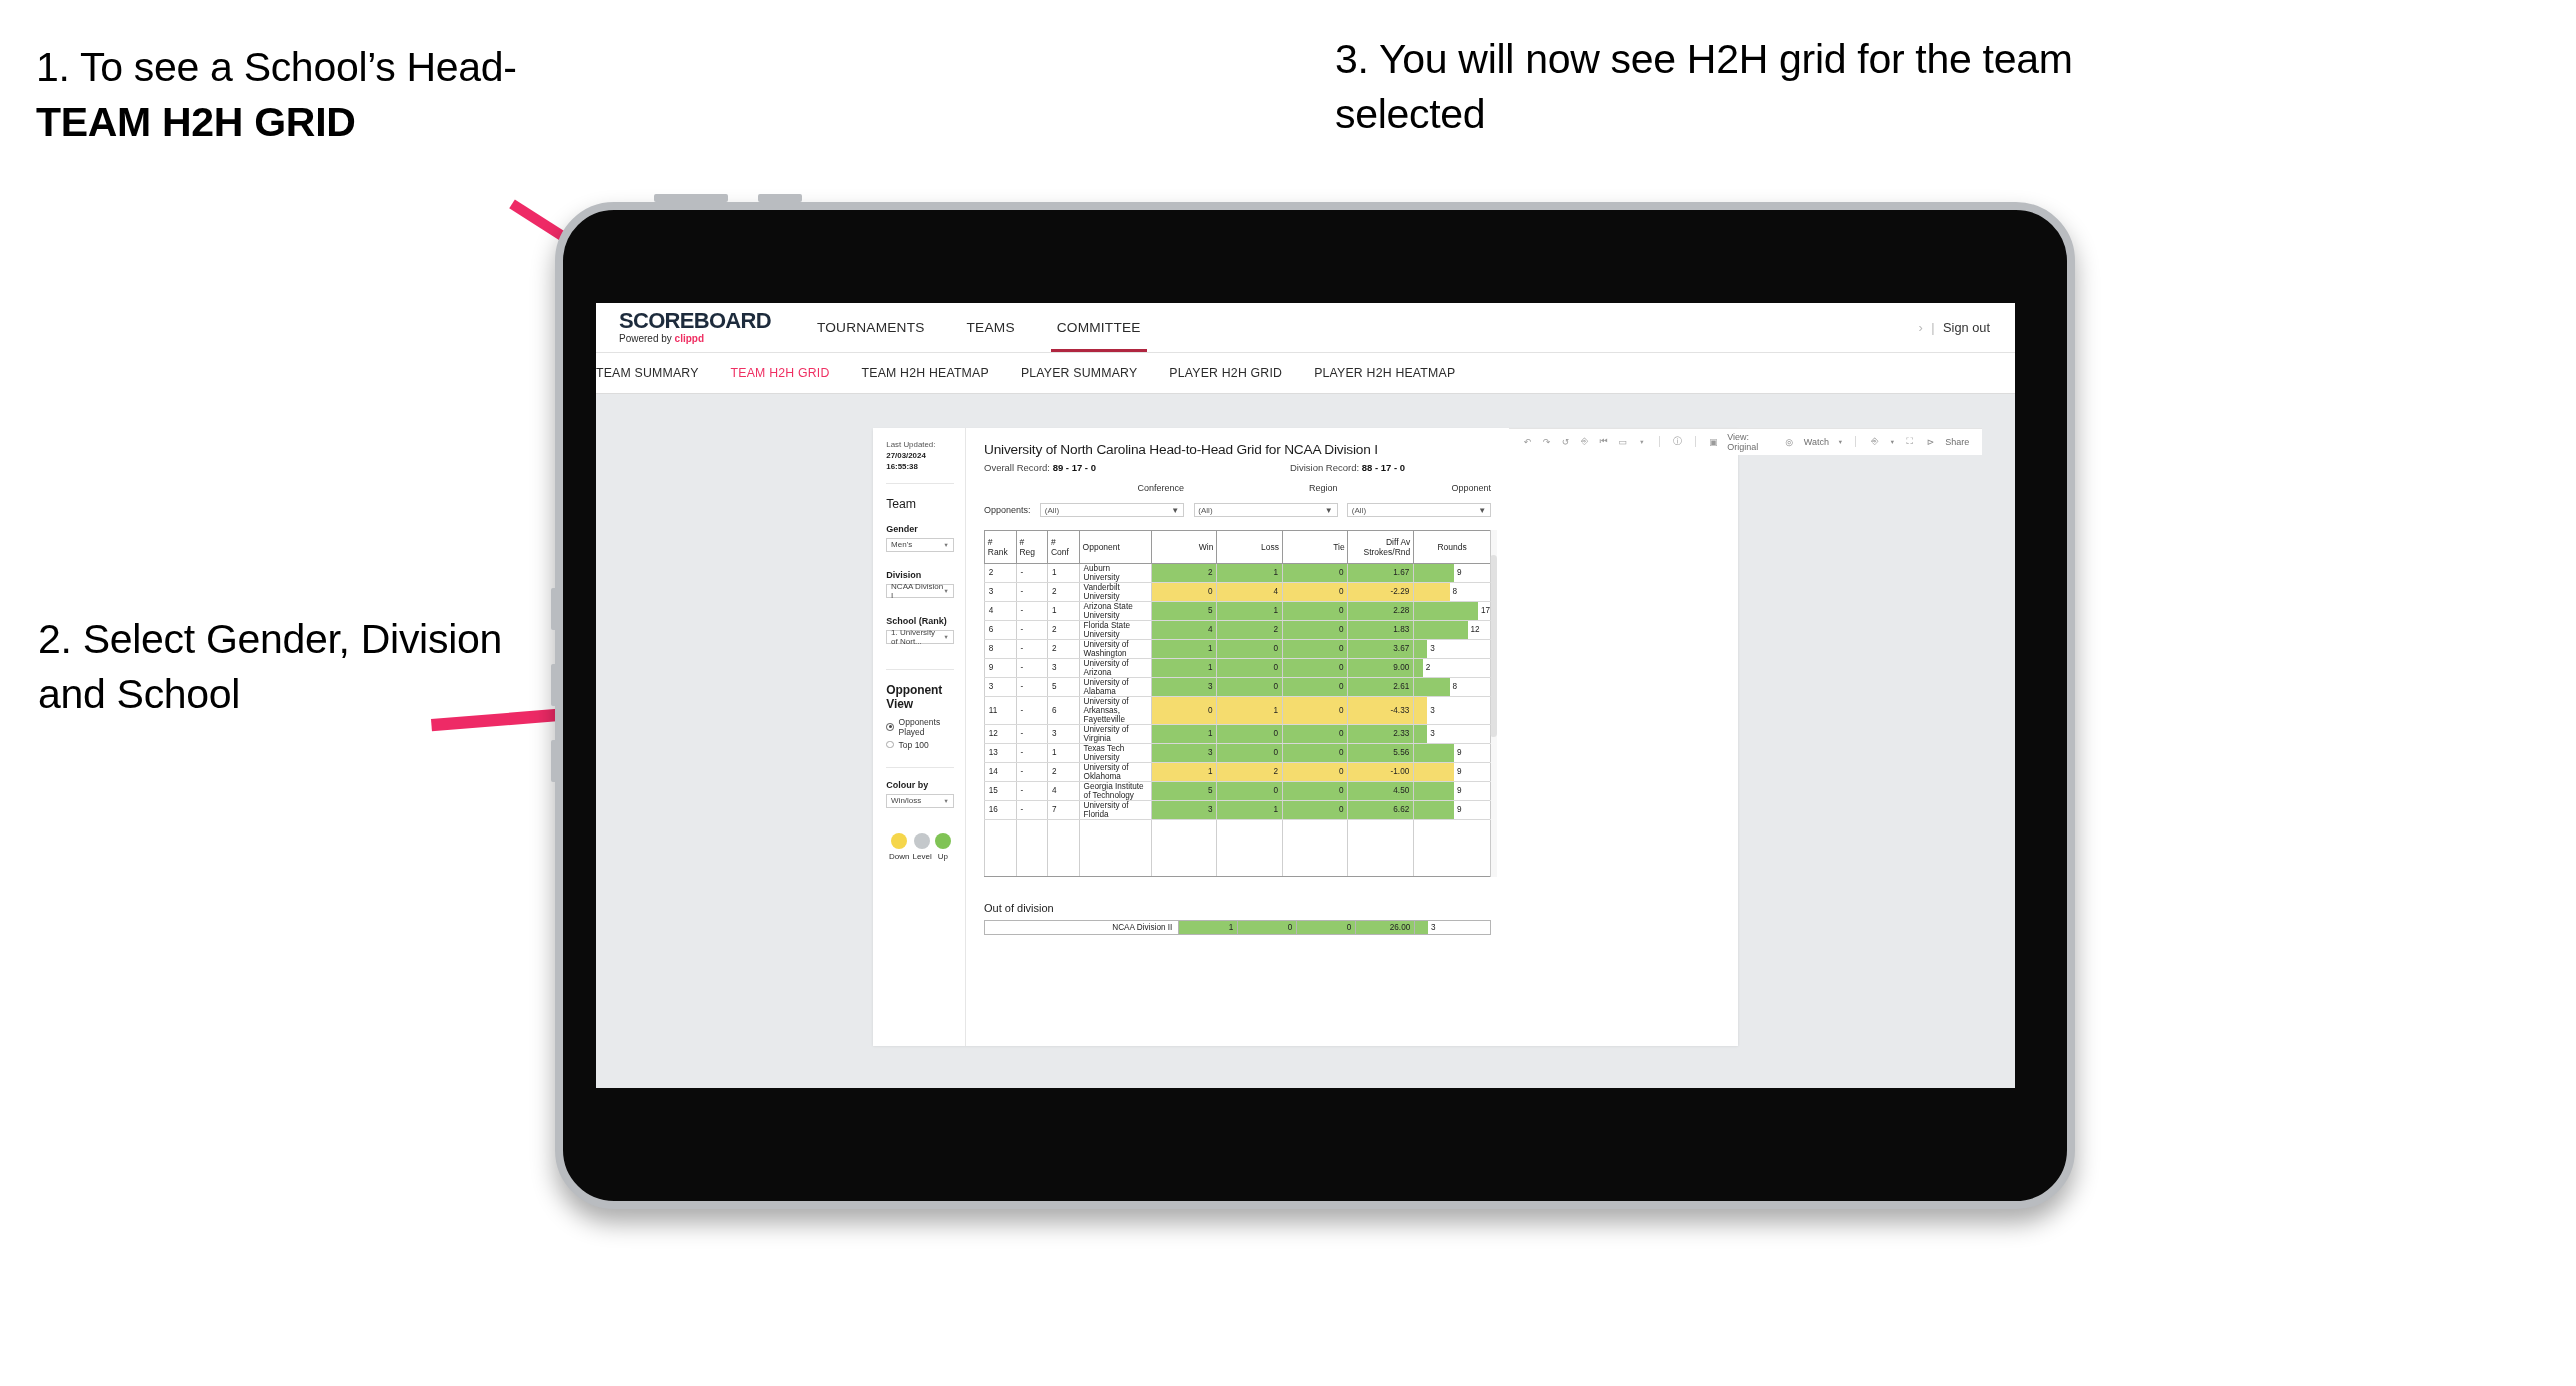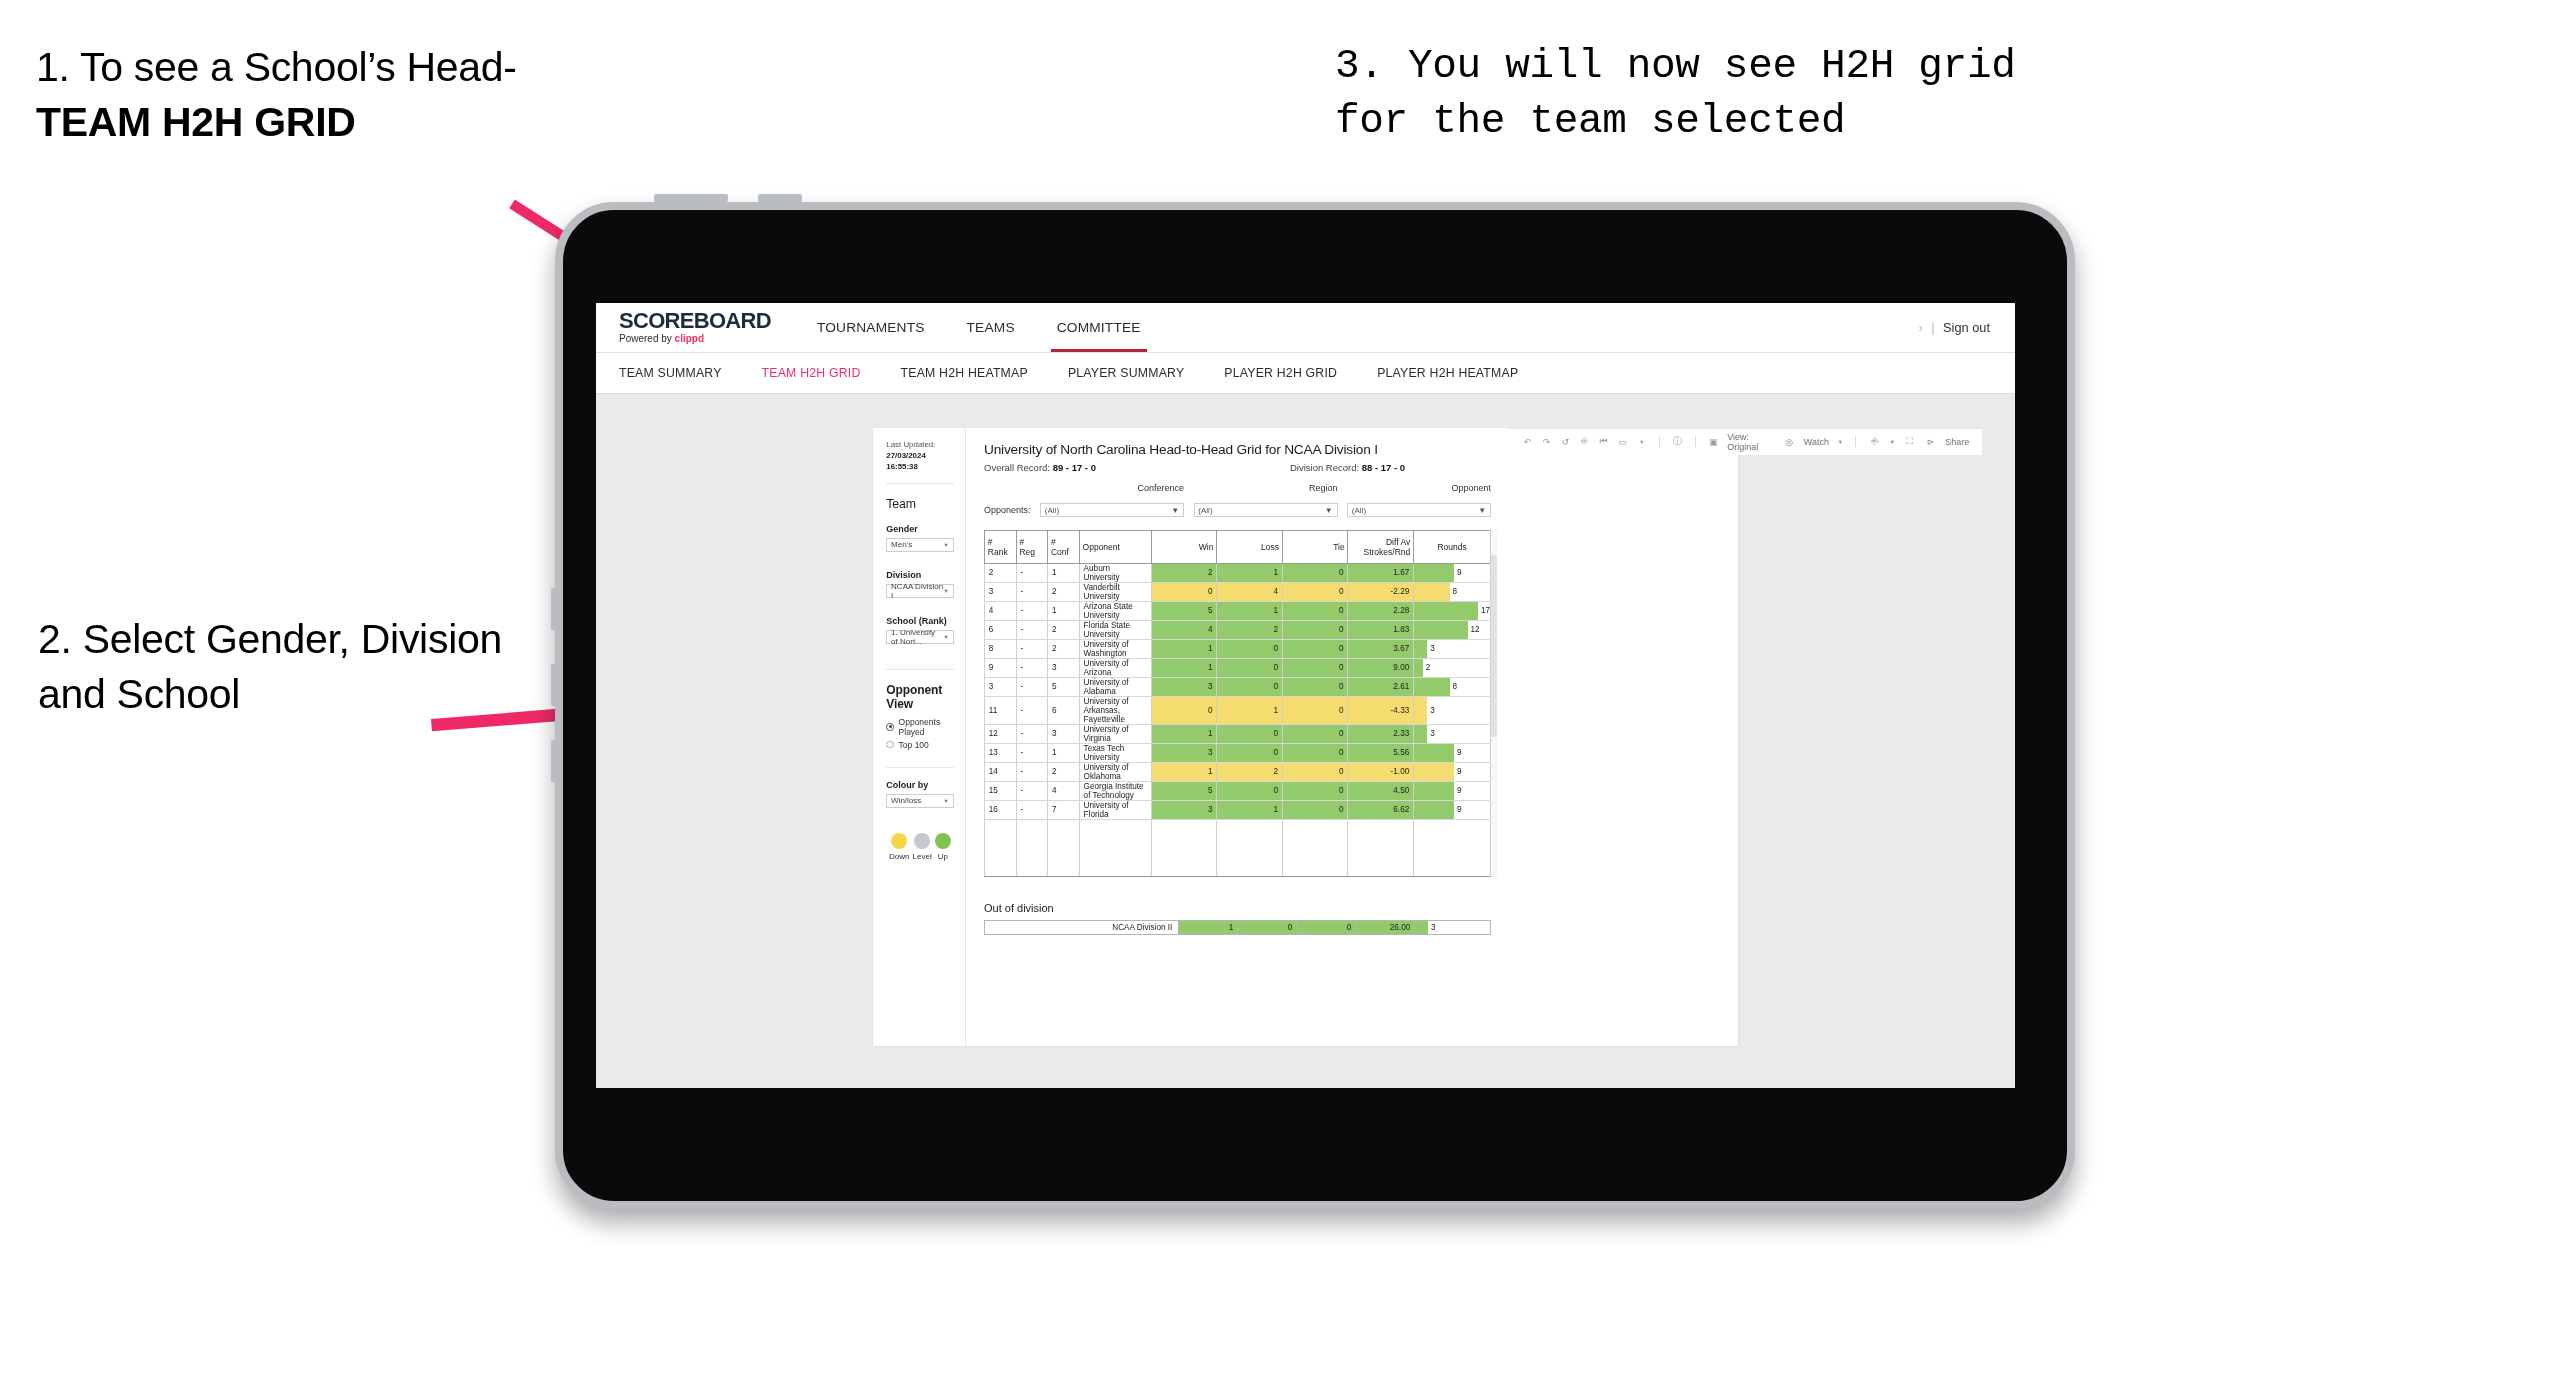--- a/index.html
+++ b/index.html
@@ -6,21 +6,21 @@
   body{
     width:2576px;height:1386px;background:#ffffff;
     font-family:"Liberation Sans",sans-serif;overflow:hidden;position:relative;
   }
   
   .callout{position:absolute;color:#000;font-size:41px;line-height:1.33;
            font-family:"Liberation Sans",sans-serif;font-weight:400;letter-spacing:-0.3px;}
   #callout-1{left:36px;top:40px;width:758px;}
   #callout-1 .bold{font-weight:bold;display:block;}
   #callout-2{left:38px;top:612px;width:493px;}
-  #callout-3{left:1335px;top:39px;width:740px;font-family:Liberation Mono, monospace;}
+  #callout-3{left:1335px;top:32px;width:740px;}
   .arrow-svg{position:absolute;left:0;top:0;width:2576px;height:1386px;
              pointer-events:none;overflow:visible;}
 
   
   #tablet{position:absolute;left:555px;top:202px;width:1520px;height:1007px;
           background:#0a0a0a;border-radius:59px;
           border:8.5px solid #b9bcc0;
           box-sizing:border-box;
           box-shadow:0 13.3px 25px rgba(0,0,0,.33);}
   .tbtn{position:absolute;background:#b9bcc0;border-radius:1.9px;}
@@ -45,21 +45,21 @@
   .navitem{font-size:13.7px;color:#2a2a2a;padding:0 21px;height:49px;
            display:flex;align-items:center;position:relative;letter-spacing:0.2px;}
   .navitem.active:after{content:"";position:absolute;left:15px;right:15px;bottom:0;
             height:2.8px;background:#b02640;}
   #topbar-right{margin-left:auto;display:flex;align-items:center;
                 padding-right:25px;font-size:12.8px;color:#333;gap:8.5px;}
   .dim{color:#b9b9b9;}
 
   
   #subbar{height:40px;background:#fff;display:flex;align-items:center;
-          border-bottom:0.9px solid #dcdcdc;padding-left:23px;gap:8px;}
+          border-bottom:0.9px solid #dcdcdc;}
   .subitem{font-size:12.3px;color:#2b2b2b;margin-right:32px;letter-spacing:0.2px;}
   .subitem.active{color:#ef2f62;}
 
   
   #canvas{padding:34px 0 0 0;height:calc(100% - 90px);box-sizing:border-box;
           display:flex;justify-content:center;}
   #viz{width:865px;height:618px;background:#fff;display:flex;flex-direction:row;
        box-shadow:0 0.9px 2.8px rgba(0,0,0,.09);}
   #vizbody{flex:1;display:flex;min-height:0;}
 

